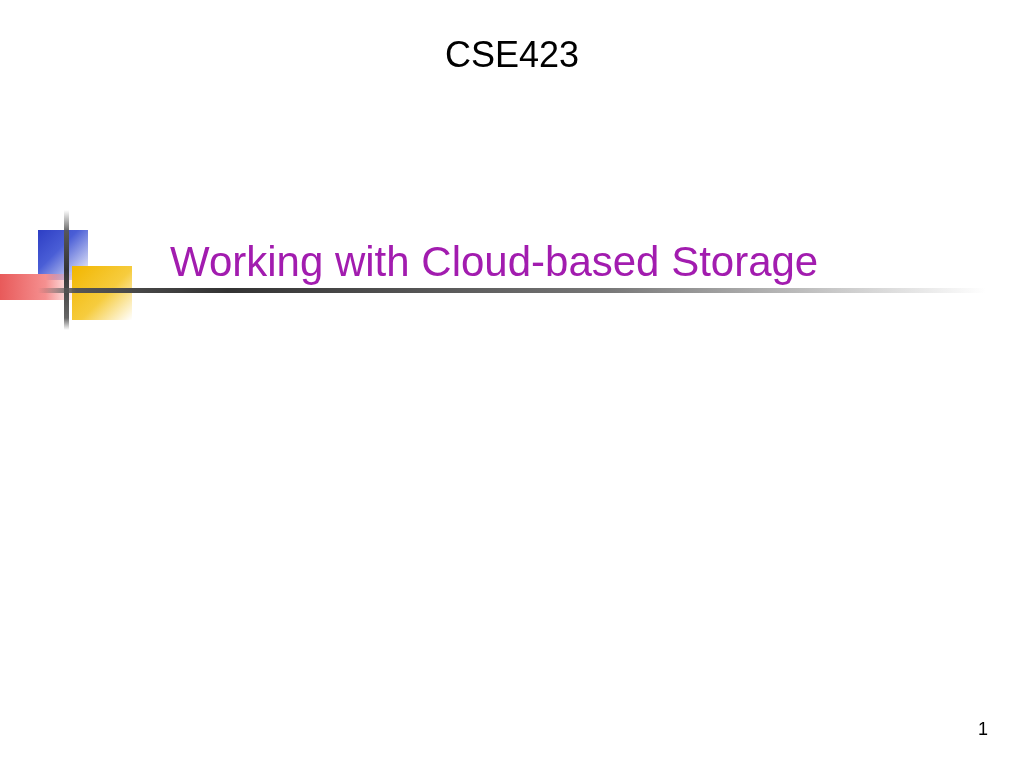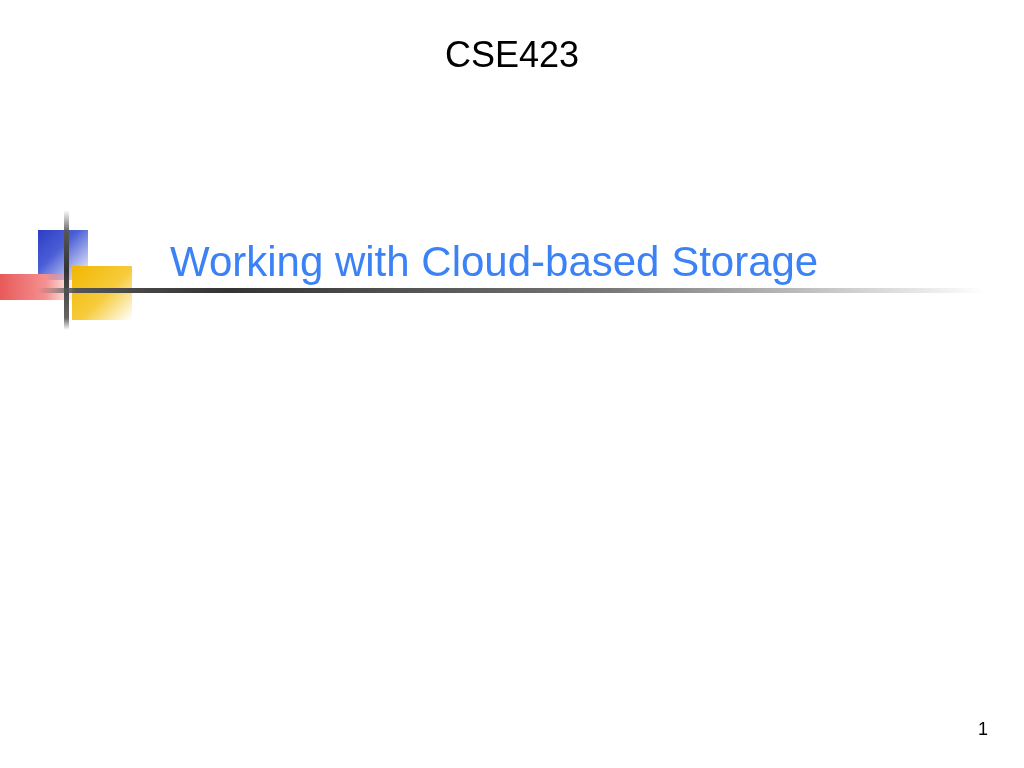--- a/index.html
+++ b/index.html
@@ -79,21 +79,21 @@
       left: 38px;
       width: 948px;
       height: 5px;
       background: linear-gradient(90deg, rgba(0,0,0,0) 0%, #555 4%, #333 20%, #777 60%, rgba(0,0,0,0) 100%);
     }
     .slide-title {
       position: absolute;
       top: 8px;
       left: 170px;
       font-size: 42px;
-      color: #3b82f6;
+      color: #a21caf;
       font-weight: normal;
     }
     .page-number {
       position: absolute;
       bottom: 28px;
       right: 36px;
       font-size: 18px;
       color: #000;
     }
   </style>

